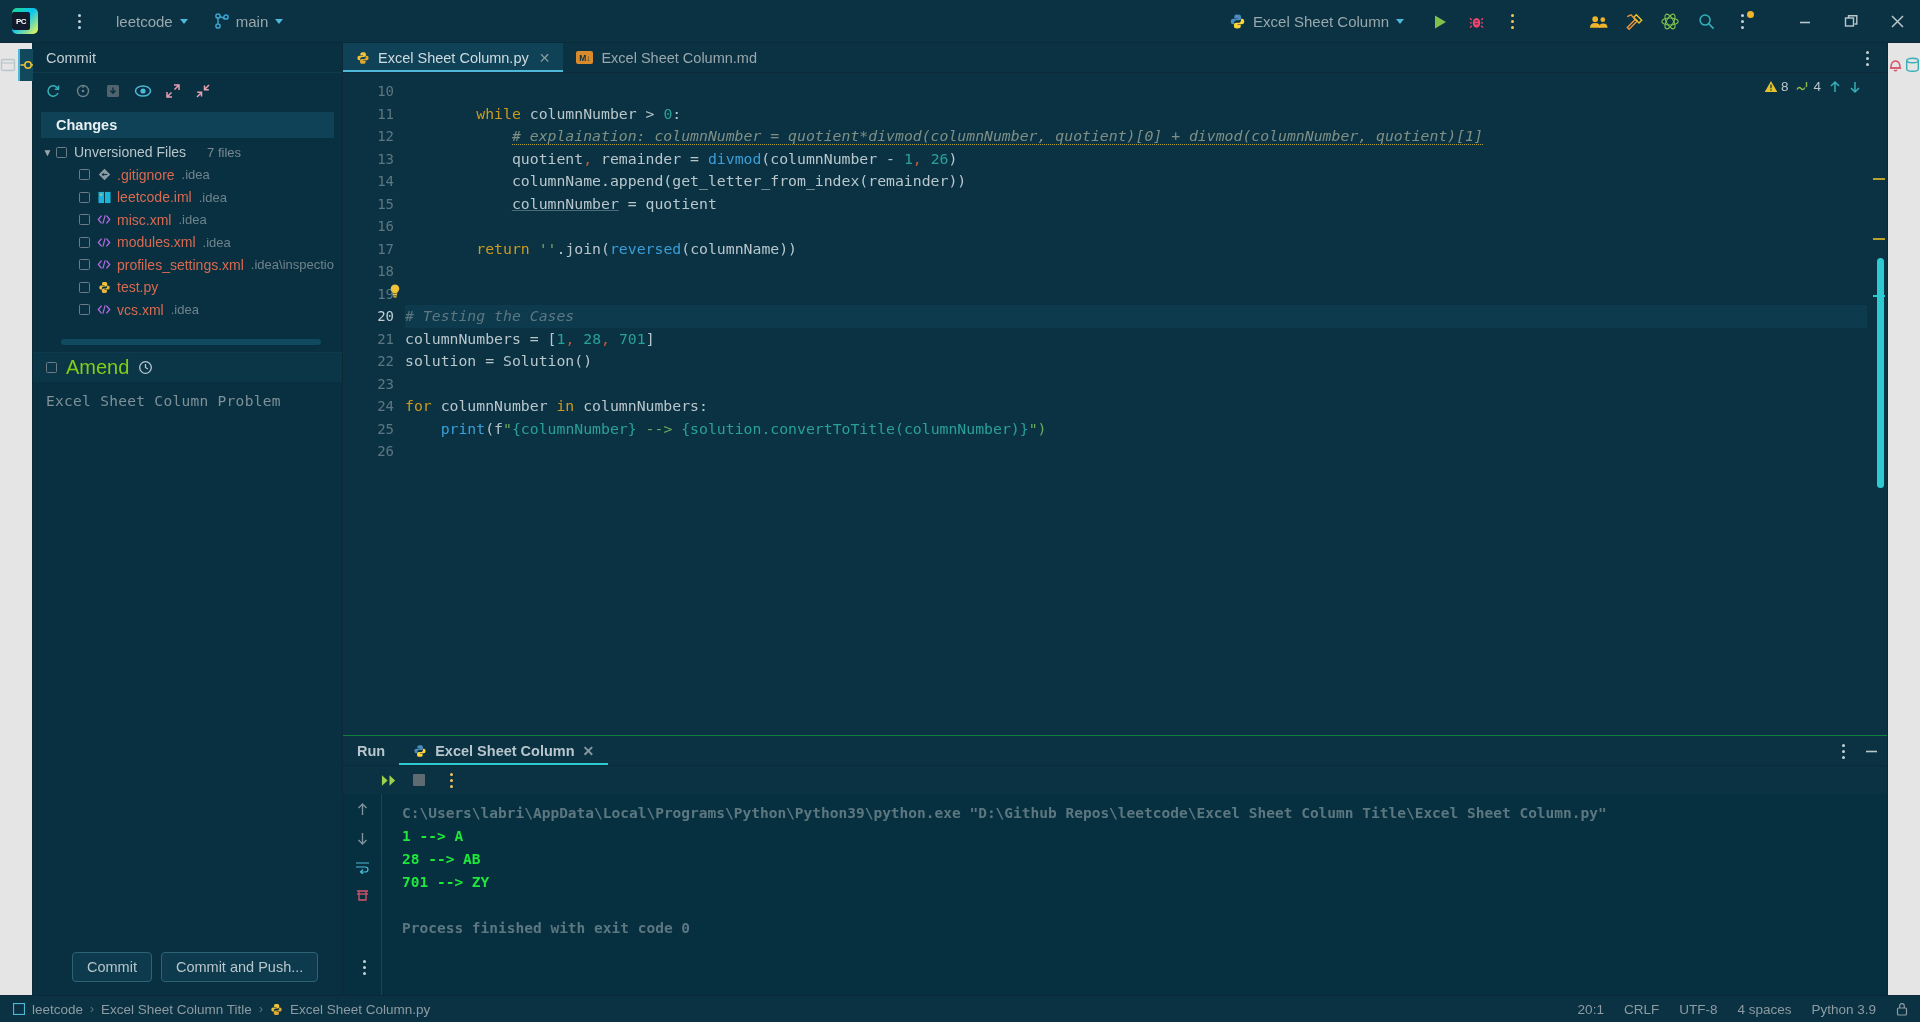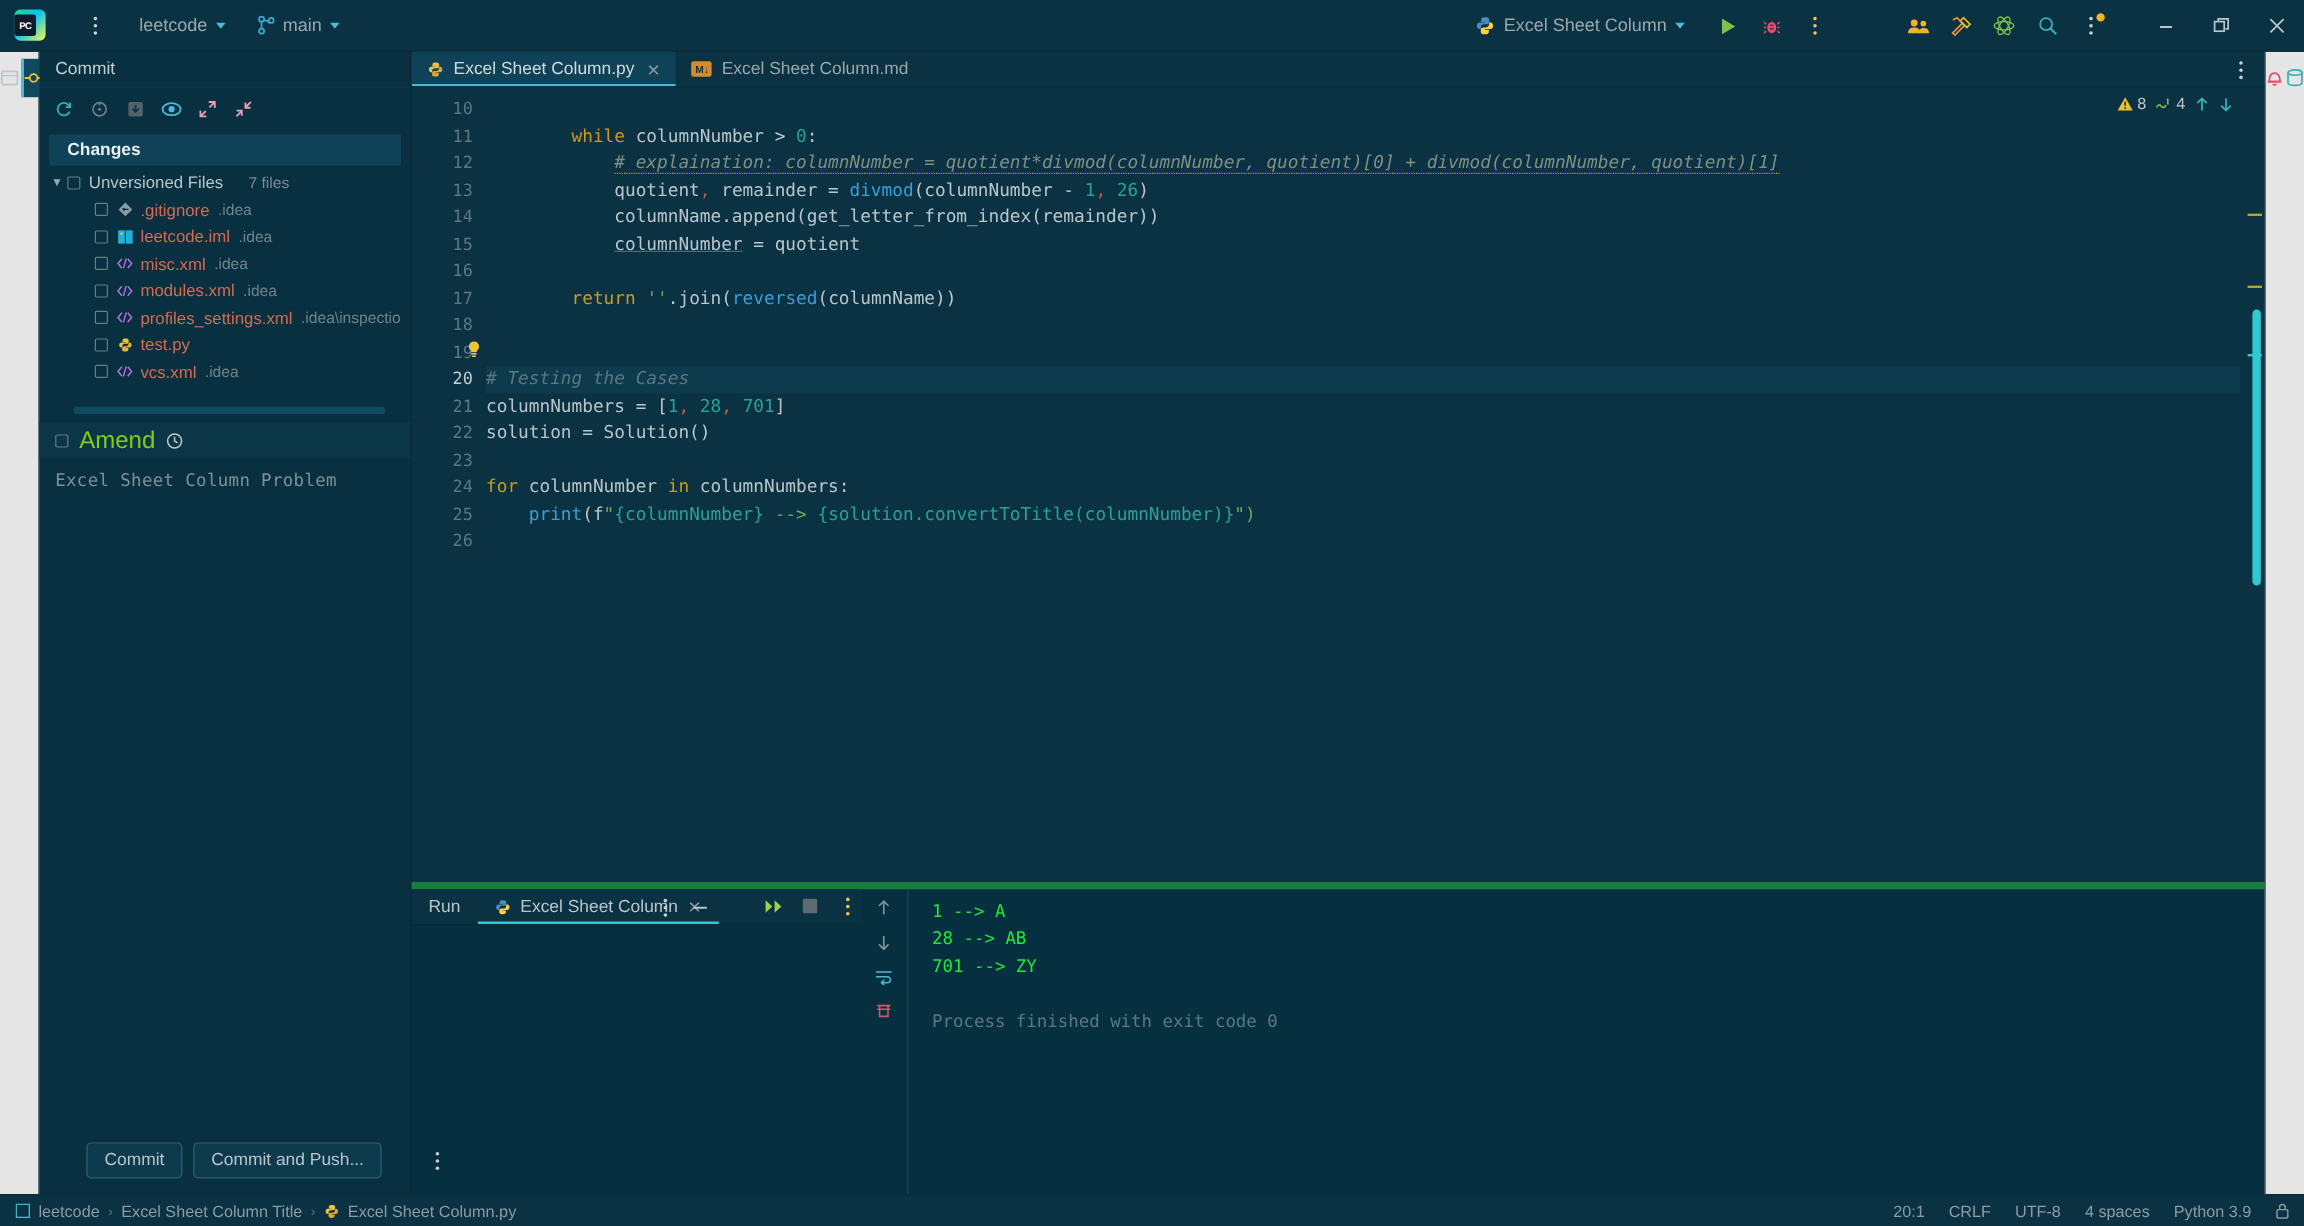--- a/index.html
+++ b/index.html
@@ -110,22 +110,22 @@
 
   
   .ed-right { width:20px; flex:0 0 20px; background:#0a3243; position:relative; }
   .scroll-thumb { position:absolute; right:3px; width:7px; background:#2ecad1; border-radius:4px; }
   .mark { position:absolute; right:2px; width:12px; height:2px; background:#b5a12b;}
   .ed-badges { position:absolute; right:26px; top:6px; display:flex; align-items:center; gap:8px;
     font-size:13.5px; color:#b9c6cc; z-index:5;}
   .badge { display:flex;align-items:center;gap:3px; cursor:pointer;}
 
   
-  .run-panel { height: 260px; flex:0 0 260px; background:#063040; display:flex; flex-direction:row;
-    border-top:6px solid #15803d;}
+  .run-panel { height: 260px; flex:0 0 260px; background:#063040; display:flex; flex-direction:column;
+    border-top:1px solid #15803d;font-weight:bold;}
   .run-tabs { height:30px; display:flex;align-items:stretch; background:#0a3243; position:relative;
     border-bottom:1px solid #0a2a38;}
   .run-tabs .rt { display:flex;align-items:center;gap:8px; padding:0 14px; color:#b9c6cc; font-size:14.5px; cursor:pointer;}
   .run-tabs .rt.active { box-shadow: inset 0 -2px 0 #2ecad1; }
   .run-tabs .right { position:absolute; right:8px; top:0;height:30px;display:flex;align-items:center;gap:10px;}
   .run-toolbar { height:28px; display:flex;align-items:center;gap:14px;padding-left:38px; background:#0a3243;}
   .run-body { flex:1 1 auto; display:flex; min-height:0;}
   .run-rail { width:38px;flex:0 0 38px; display:flex;flex-direction:column;align-items:center;gap:14px;padding-top:8px;}
   .console { flex:1 1 auto; padding:8px 0 0 20px; font-family:"DejaVu Sans Mono", monospace;
     font-size:14.5px; line-height:23px; border-left:1px solid #12485c; overflow:hidden; white-space:pre;}
@@ -692,21 +692,21 @@
                 </svg>
             </span>
             <span>
               <svg width="15" height="14" viewBox="0 0 15 14">
                   <path d="M2 3 h11 M4 3 v9 h7 V3" stroke="#d9536a" stroke-width="1.3" fill="none"></path>
                   <path d="M2 6 h11" stroke="#d9536a" stroke-width="1.3"></path>
                 </svg>
             </span>
           </div>
 
-          <div class="console"><div class="c-out">1 --&gt; A</div><div class="c-out">28 --&gt; AB</div><div class="c-out">701 --&gt; ZY</div><div class="c-out">&nbsp;</div><div class="c-fin">Process finished with exit code 0</div></div>
+          <div class="console"><div class="c-cmd">C:\Users\labri\AppData\Local\Programs\Python\Python39\python.exe "D:\Github Repos\leetcode\Excel Sheet Column Title\Excel Sheet Column.py"</div><div class="c-out">1 --&gt; A</div><div class="c-out">28 --&gt; AB</div><div class="c-out">701 --&gt; ZY</div><div class="c-out">&nbsp;</div><div class="c-fin">Process finished with exit code 0</div></div>
         </div>
       </div>
     </div>
 
     <div class="rail" style="border-right:none;border-left:1px solid #0a2a38;">
       <i class="ri">
         <svg width="15" height="16" viewBox="0 0 15 16">
             <path d="M3 11 q0-7 4.5-7 t4.5 7z" fill="none" stroke="#d9536a" stroke-width="1.4"></path>
             <path d="M1.8 11 h11.4" stroke="#d9536a" stroke-width="1.4"></path>
             <path d="M6 13 q1.5 1.6 3 0" stroke="#d9536a" stroke-width="1.4" fill="none"></path>

